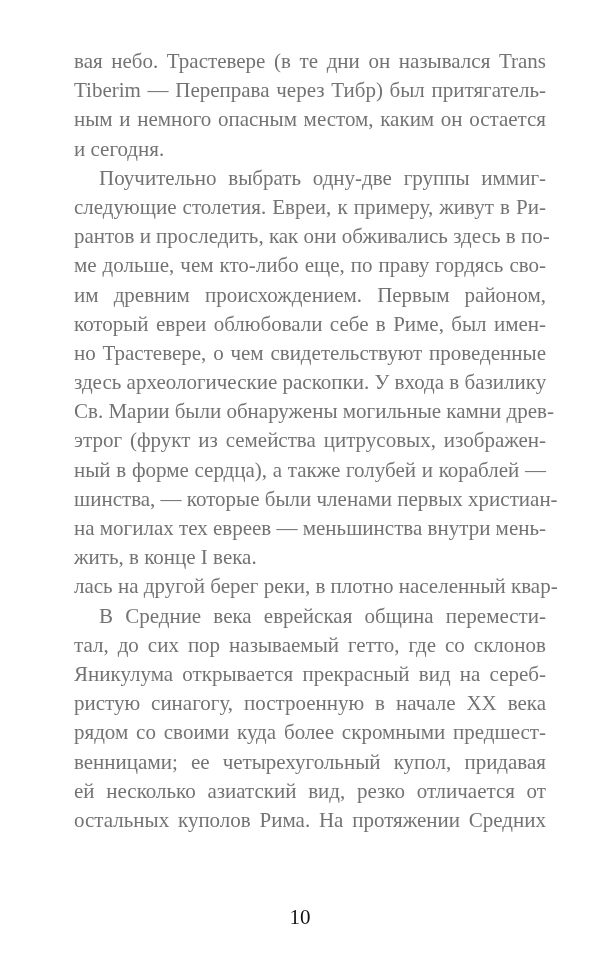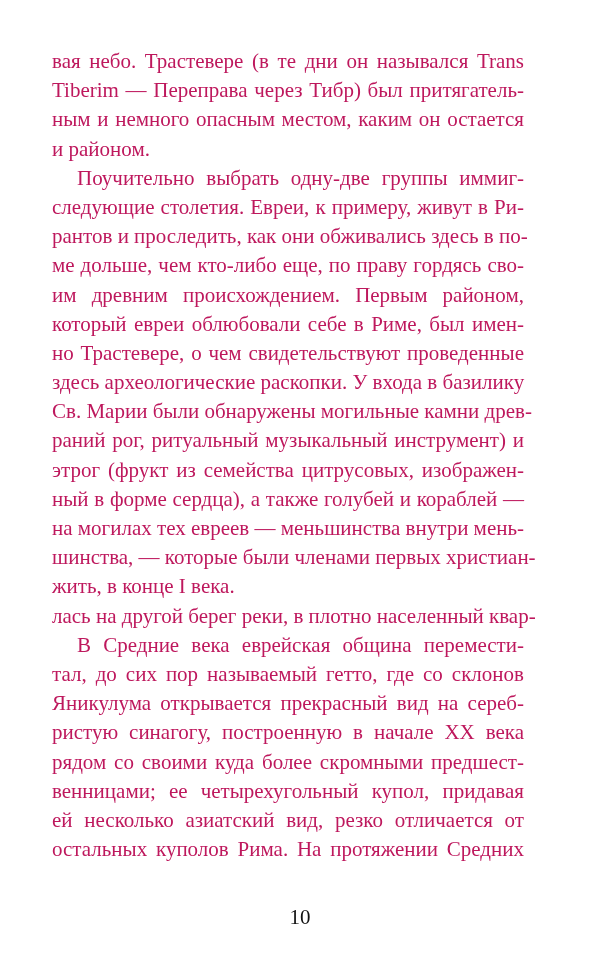--- a/index.html
+++ b/index.html
@@ -1,25 +1,25 @@
 <!DOCTYPE html>
 <html><head>
 <meta charset="utf-8">
 <style>
   html, body { margin: 0; padding: 0; background: #ffffff; }
   body { width: 600px; height: 958px; position: relative; overflow: hidden; }
   .page {
     position: absolute;
-    left: 52px;
+    left: 74px;
     top: 47px;
     width: 472px;
     font-family: "Liberation Serif", "DejaVu Serif", serif;
     font-size: 21px;
     line-height: 29.2px;
-    color: #be185d;
+    color: #737373;
   }
   .line {
     display: block;
     white-space: nowrap;
     text-align: justify;
     text-align-last: justify;
     height: 29.2px;
     overflow: visible;
   }
   .line.last { text-align-last: left; }
@@ -36,37 +36,36 @@
   }
 </style>
 </head>
 <body>
 
 <div class="page">
   <div>
     <span class="line">вая небо. Трастевере (в те дни он назывался Trans</span>
     <span class="line">Tiberim — Переправа через Тибр) был притягатель-</span>
     <span class="line">ным и немного опасным местом, каким он остается</span>
-    <span class="line last">и районом.</span>
+    <span class="line last">и сегодня.</span>
   </div>
   <div>
     <span class="line indent">Поучительно выбрать одну-две группы иммиг-</span>
     <span class="line">следующие столетия. Евреи, к примеру, живут в Ри-</span>
     <span class="line">рантов и проследить, как они обживались здесь в по-</span>
     <span class="line">ме дольше, чем кто-либо еще, по праву гордясь сво-</span>
     <span class="line">им древним происхождением. Первым районом,</span>
     <span class="line">который евреи облюбовали себе в Риме, был имен-</span>
     <span class="line">но Трастевере, о чем свидетельствуют проведенные</span>
     <span class="line">здесь археологические раскопки. У входа в базилику</span>
     <span class="line">Св. Марии были обнаружены могильные камни древ-</span>
-    <span class="line">раний рог, ритуальный музыкальный инструмент) и</span>
     <span class="line">этрог (фрукт из семейства цитрусовых, изображен-</span>
     <span class="line">ный в форме сердца), а также голубей и кораблей —</span>
+    <span class="line">шинства, — которые были членами первых христиан-</span>
     <span class="line">на могилах тех евреев — меньшинства внутри мень-</span>
-    <span class="line">шинства, — которые были членами первых христиан-</span>
     <span class="line last">жить, в конце I века.</span>
   </div>
   <div>
     <span class="line">лась на другой берег реки, в плотно населенный квар-</span>
     <span class="line indent">В Средние века еврейская община перемести-</span>
     <span class="line">тал, до сих пор называемый гетто, где со склонов</span>
     <span class="line">Яникулума открывается прекрасный вид на сереб-</span>
     <span class="line">ристую синагогу, построенную в начале XX века</span>
     <span class="line">рядом со своими куда более скромными предшест-</span>
     <span class="line">венницами; ее четырехугольный купол, придавая</span>

